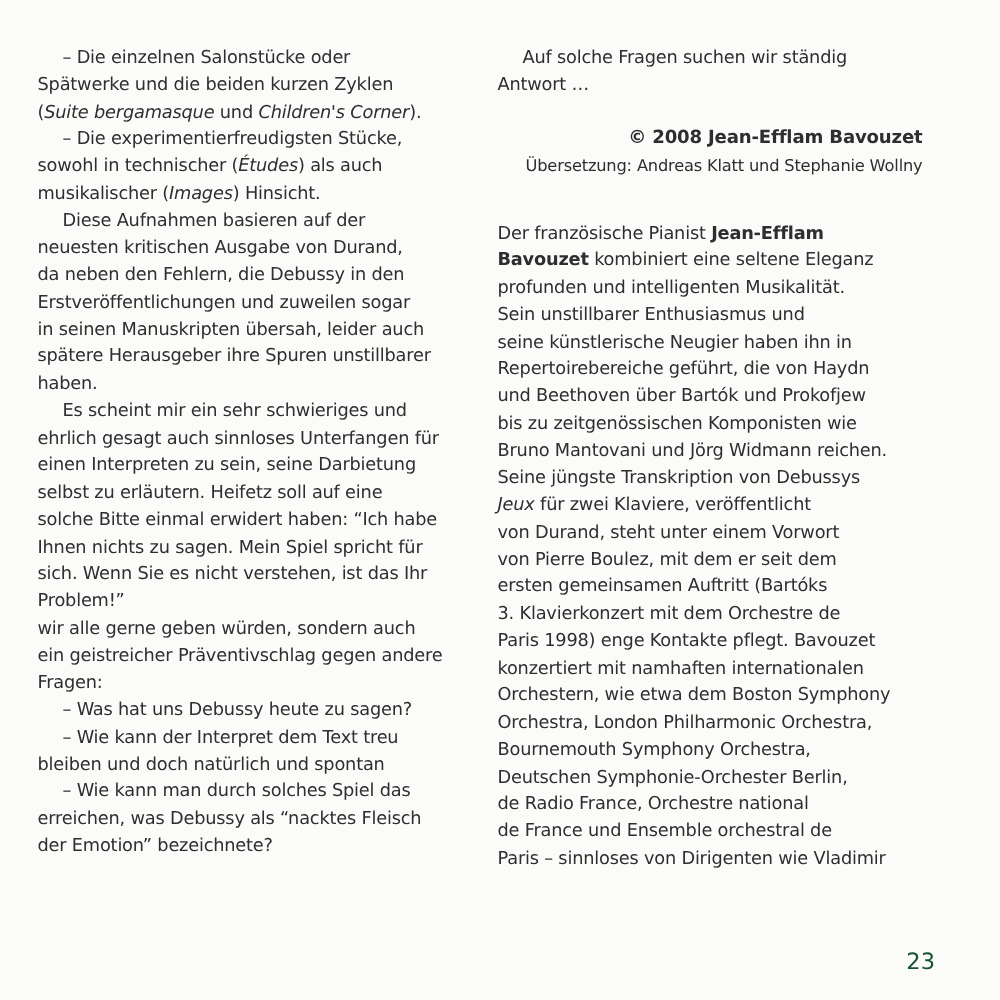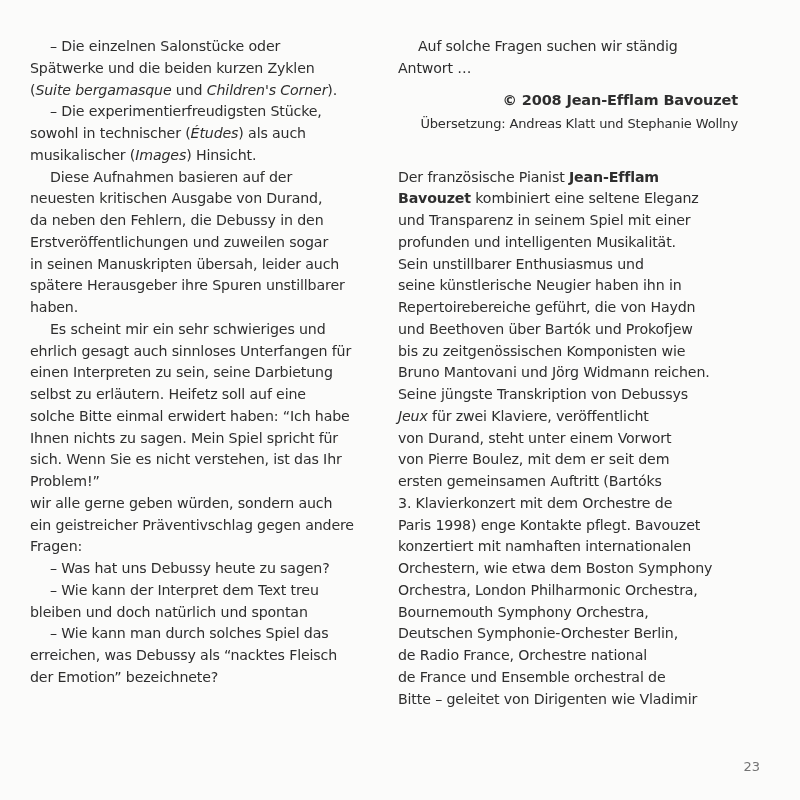--- a/index.html
+++ b/index.html
@@ -16,31 +16,31 @@
     letter-spacing: -0.15px;
     white-space: nowrap;
   }
   .col.left { left: 30px; width: 370px; }
   .col.right { left: 398px; width: 370px; }
   .line { display: block; height: 21.75px; }
   .indent { padding-left: 20px; }
   .bold { font-weight: bold; }
   .copyright {
     display: block; text-align: right; font-weight: bold;
-    font-size: 14.5px; margin-top: 10px; padding-right: 30px;
+    font-size: 14.5px; margin-top: 20px; padding-right: 30px;
     height: 21px;
   }
   .translation {
     display: block; text-align: right; font-size: 13px;
     padding-right: 30px; height: 20px; margin-top: 2px;
   }
   .bio { margin-top: 34px; }
   .page-number {
-    position: absolute; right: 40px; top: 759px;
-    font-size: 13px; color: #737373;
+    position: absolute; right: 52px; top: 759px;
+    font-size: 18px; color: #14532d;
   }
   i { font-style: italic; }
 </style>
 </head>
 <body>
 
 <div class="page">
   <div class="col left">
       <span class="line indent"><span>– Die einzelnen Salonstücke oder</span></span>
       <span class="line"><span>Spätwerke und die beiden kurzen Zyklen</span></span>
@@ -77,21 +77,20 @@
   <div class="col right">
     <div>
         <span class="line indent"><span>Auf solche Fragen suchen wir ständig</span></span>
         <span class="line"><span>Antwort …</span></span>
       </div>
     <span class="copyright">© 2008 Jean-Efflam Bavouzet</span>
     <span class="translation">Übersetzung: Andreas Klatt und Stephanie Wollny</span>
     <div class="bio">
         <span class="line"><span>Der französische Pianist </span><span class="bold">Jean-Efflam</span></span>
         <span class="line"><span class="bold">Bavouzet</span><span> kombiniert eine seltene Eleganz</span></span>
-        <span class="line"><span>und Transparenz in seinem Spiel mit einer</span></span>
         <span class="line"><span>profunden und intelligenten Musikalität.</span></span>
         <span class="line"><span>Sein unstillbarer Enthusiasmus und</span></span>
         <span class="line"><span>seine künstlerische Neugier haben ihn in</span></span>
         <span class="line"><span>Repertoirebereiche geführt, die von Haydn</span></span>
         <span class="line"><span>und Beethoven über Bartók und Prokofjew</span></span>
         <span class="line"><span>bis zu zeitgenössischen Komponisten wie</span></span>
         <span class="line"><span>Bruno Mantovani und Jörg Widmann reichen.</span></span>
         <span class="line"><span>Seine jüngste Transkription von Debussys</span></span>
         <span class="line"><i>Jeux</i><span> für zwei Klaviere, veröffentlicht</span></span>
         <span class="line"><span>von Durand, steht unter einem Vorwort</span></span>
@@ -99,18 +98,18 @@
         <span class="line"><span>ersten gemeinsamen Auftritt (Bartóks</span></span>
         <span class="line"><span>3. Klavierkonzert mit dem Orchestre de</span></span>
         <span class="line"><span>Paris 1998) enge Kontakte pflegt. Bavouzet</span></span>
         <span class="line"><span>konzertiert mit namhaften internationalen</span></span>
         <span class="line"><span>Orchestern, wie etwa dem Boston Symphony</span></span>
         <span class="line"><span>Orchestra, London Philharmonic Orchestra,</span></span>
         <span class="line"><span>Bournemouth Symphony Orchestra,</span></span>
         <span class="line"><span>Deutschen Symphonie-Orchester Berlin,</span></span>
         <span class="line"><span>de Radio France, Orchestre national</span></span>
         <span class="line"><span>de France und Ensemble orchestral de</span></span>
-        <span class="line"><span>Bitte – geleitet von Dirigenten wie Vladimir</span></span>
+        <span class="line"><span>Paris – sinnloses von Dirigenten wie Vladimir</span></span>
       </div>
   </div>
 
   <div class="page-number">23</div>
 </div>
 
 </body></html>

